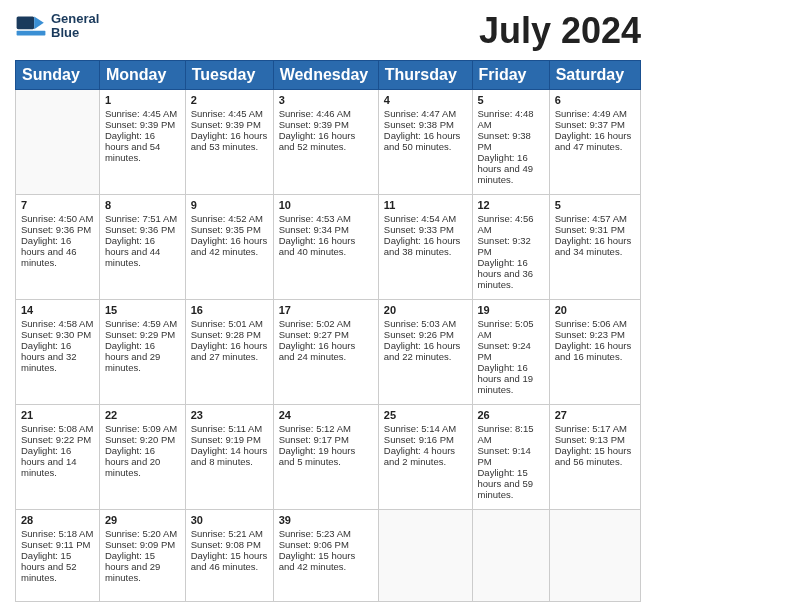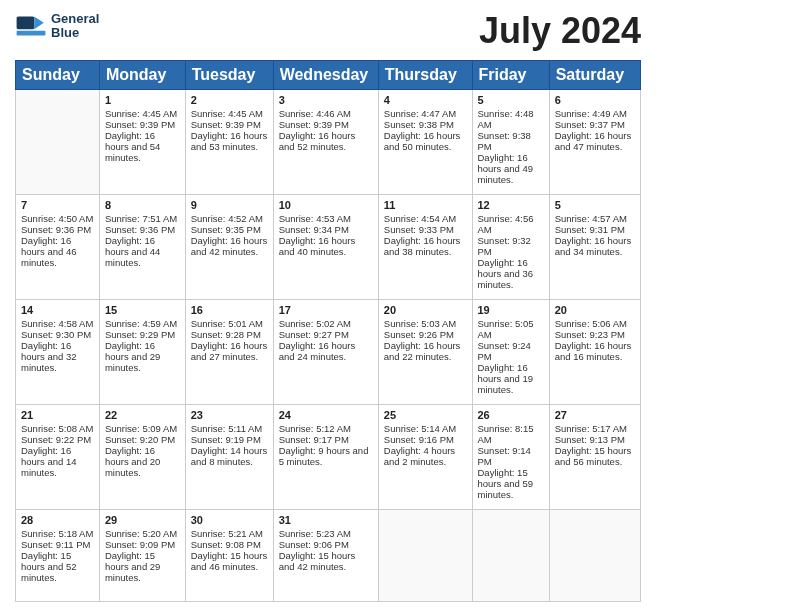--- a/index.html
+++ b/index.html
@@ -262,21 +262,21 @@
           <td>
         <span class="day-num">23</span>
         <span>Sunrise: 5:11 AM</span><br>
         <span>Sunset: 9:19 PM</span><br>
         <span>Daylight: 14 hours and 8 minutes.</span>
       </td>
           <td>
         <span class="day-num">24</span>
         <span>Sunrise: 5:12 AM</span><br>
         <span>Sunset: 9:17 PM</span><br>
-        <span>Daylight: 9 hours and 5 minutes.</span>
+        <span>Daylight: 19 hours and 5 minutes.</span>
       </td>
           <td>
         <span class="day-num">25</span>
         <span>Sunrise: 5:14 AM</span><br>
         <span>Sunset: 9:16 PM</span><br>
         <span>Daylight: 4 hours and 2 minutes.</span>
       </td>
           <td>
         <span class="day-num">26</span>
         <span>Sunrise: 8:15 AM</span><br>
@@ -303,21 +303,21 @@
         <span>Sunset: 9:09 PM</span><br>
         <span>Daylight: 15 hours and 29 minutes.</span>
       </td>
           <td>
         <span class="day-num">30</span>
         <span>Sunrise: 5:21 AM</span><br>
         <span>Sunset: 9:08 PM</span><br>
         <span>Daylight: 15 hours and 46 minutes.</span>
       </td>
           <td>
-        <span class="day-num">31</span>
+        <span class="day-num">39</span>
         <span>Sunrise: 5:23 AM</span><br>
         <span>Sunset: 9:06 PM</span><br>
         <span>Daylight: 15 hours and 42 minutes.</span>
       </td>
           <td class="empty-cell"></td>
           <td class="empty-cell"></td>
           <td class="empty-cell"></td>
         </tr>
       </tbody>
   </table>

